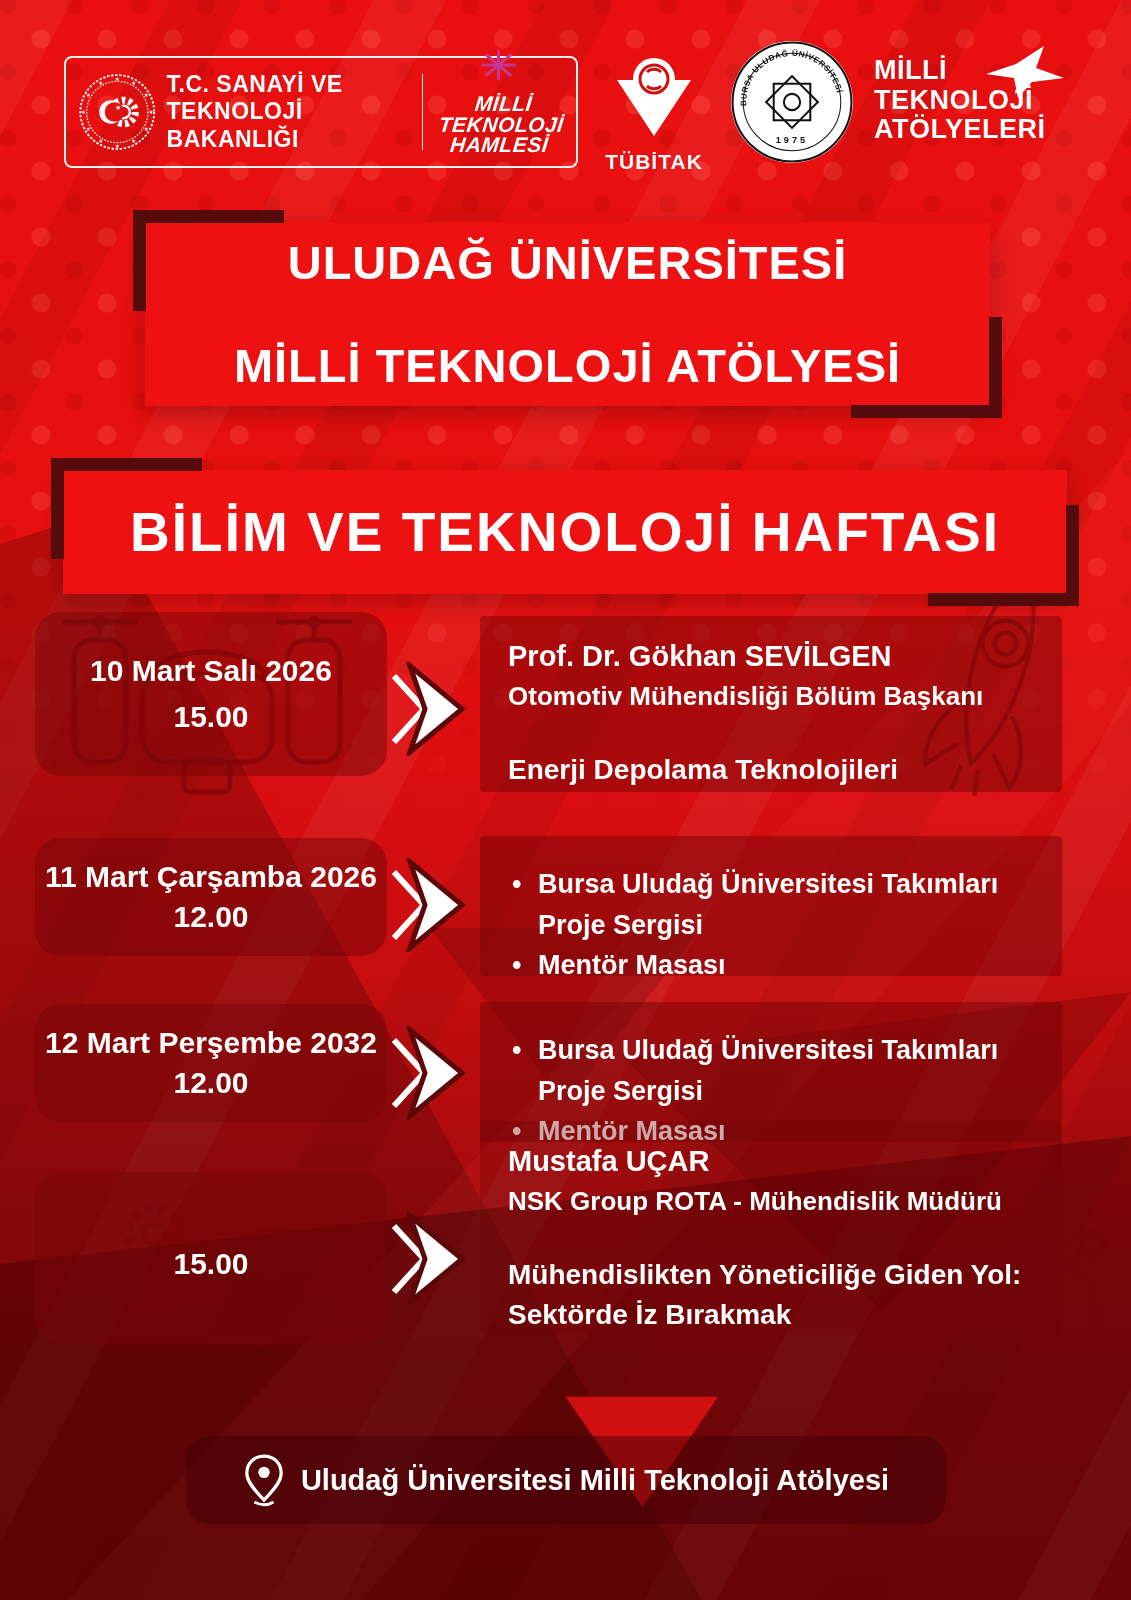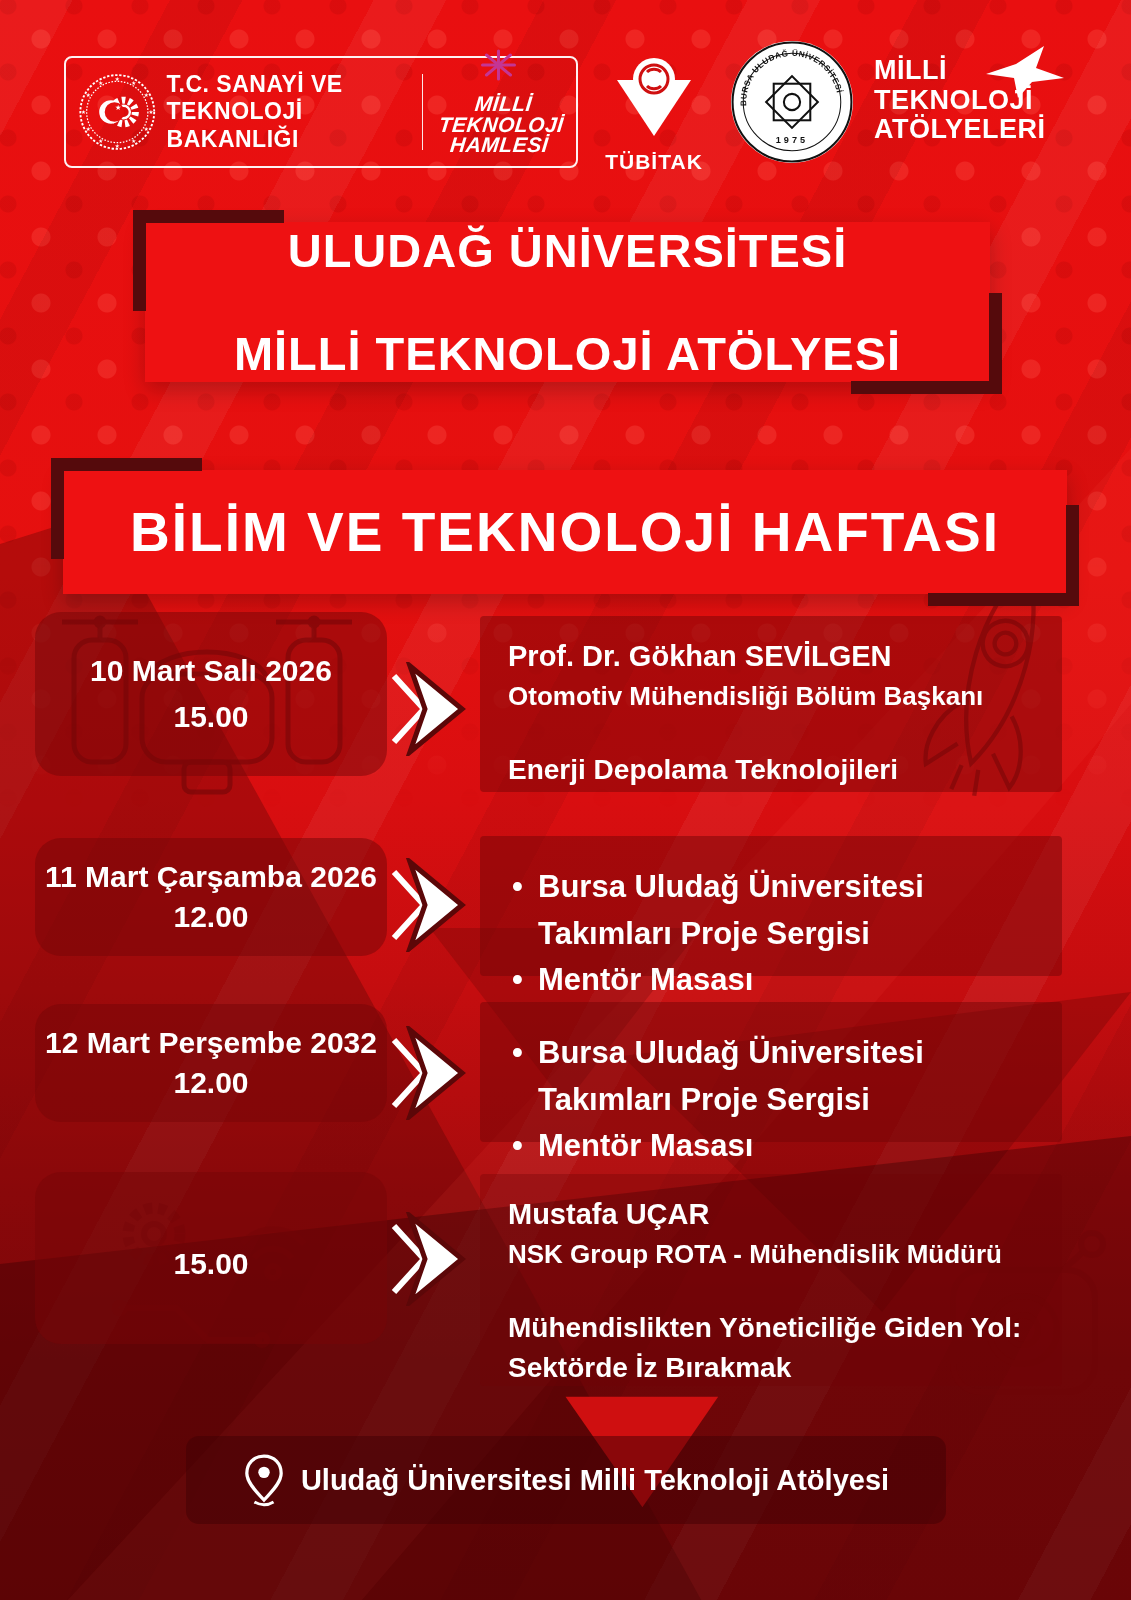--- a/index.html
+++ b/index.html
@@ -61,44 +61,44 @@
   .mta-lines { font-size:27px; font-weight:800; letter-spacing:.5px; line-height:1.1; }
   .mta-star { position:absolute; right:18px; top:-12px; }
 
   
   .banner { background:#ee1112; box-shadow:0 8px 20px rgba(0,0,0,.22);
     display:flex; flex-direction:column; align-items:center; justify-content:center; text-align:center; }
   .banner .bracket-tl { position:absolute; left:-12px; top:-12px; width:138px; height:88px;
     border-left:13px solid #550a0c; border-top:13px solid #550a0c; }
   .banner .bracket-br { position:absolute; right:-12px; bottom:-12px; width:138px; height:88px;
     border-right:13px solid #550a0c; border-bottom:13px solid #550a0c; }
-  .banner-main { left:145px; top:222px; width:845px; height:160px;gap:28px; }
+  .banner-main { left:145px; top:222px; width:845px; height:184px;gap:28px; }
   .banner-main .bl { font-size:47px; font-weight:800; letter-spacing:1px; line-height:1.0; }
   .banner-main .bl + .bl { margin-top:28px; }
   .banner-sub { left:63px; top:437px; width:1004px; height:124px;margin-top:33px; }
   .banner-sub .bl { font-size:55px; font-weight:800; letter-spacing:2px; }
 
   
   .datebox { left:35px; width:352px; border-radius:26px; background:rgba(118,5,7,.52);
     display:flex; flex-direction:column; align-items:center; justify-content:center;
     font-size:30px; font-weight:800; white-space:nowrap; }
   .datebox .time { margin-top:12px; }
   .infobox { left:480px; width:582px; border-radius:4px; background:rgba(112,4,6,.48);
     padding:24px 28px; box-sizing:border-box; }
   .speaker { font-size:29px; font-weight:800; }
   .role { font-size:26px; font-weight:700; margin-top:8px; }
   .topic { font-size:28px; font-weight:700; margin-top:42px; }
   .topic2 { font-size:28px; font-weight:800; margin-top:8px; }
-  .bullets { list-style:none; margin:4px 0 0 0; padding:0; font-size:31px; font-weight:800; line-height:1.5; }
+  .bullets { list-style:none; margin:4px 0 0 0; padding:0; font-size:27px; font-weight:800; line-height:1.5; }
   .bullets li { position:relative; padding-left:30px; }
   .bullets li::before { content:"•"; position:absolute; left:4px; }
   .arrow { left:388px; width:78px; height:94px; }
 
   
-  .footer-box { left:186px; top:1436px; width:760px; height:88px; border-radius:13px;
+  .footer-box { left:186px; top:1436px; width:760px; height:88px; border-radius:24px;
     background:rgba(62,1,5,.48);
     display:flex; align-items:center; justify-content:center; gap:16px; }
   .footer-text { font-size:29px; font-weight:800; }
 </style>
 </head>
 <body>
 
 <div class="page">
 
   <div class="abs bg-grad"></div>
@@ -302,21 +302,21 @@
     </ul>
   </div>
 
   <div class="abs datebox" style="top:1172px;height:172px">
     <div class="time">15.00</div>
   </div>
   <svg class="abs arrow" style="top:1212px" viewBox="0 0 78 94">
     <path d="M6,14 L36,47 L6,80" fill="none" stroke="#fff" stroke-width="6"></path>
     <polygon points="22,4 74,47 22,90 37,47" fill="#fff" stroke="#5c0708" stroke-width="5"></polygon>
   </svg>
-  <div class="abs infobox" style="top:1174px;height:212px;background:rgba(112,4,6,.34)">
+  <div class="abs infobox" style="top:1121px;height:212px;background:rgba(112,4,6,.34)">
     <div class="speaker">Mustafa UÇAR</div>
     <div class="role">NSK Group ROTA - Mühendislik Müdürü</div>
     <div class="topic">Mühendislikten Yöneticiliğe Giden Yol:</div>
     <div class="topic2">Sektörde İz Bırakmak</div>
   </div>
 
   <div class="abs footer-box">
     <svg width="42" height="56" viewBox="0 0 44 58">
       <path d="M22,4 C33,4 40,12 40,22 C40,33 27,44 22,50 C17,44 4,33 4,22 C4,12 11,4 22,4 Z" fill="none" stroke="#fff" stroke-width="3.4"></path>
       <circle cx="22" cy="21" r="6" fill="#fff"></circle>

